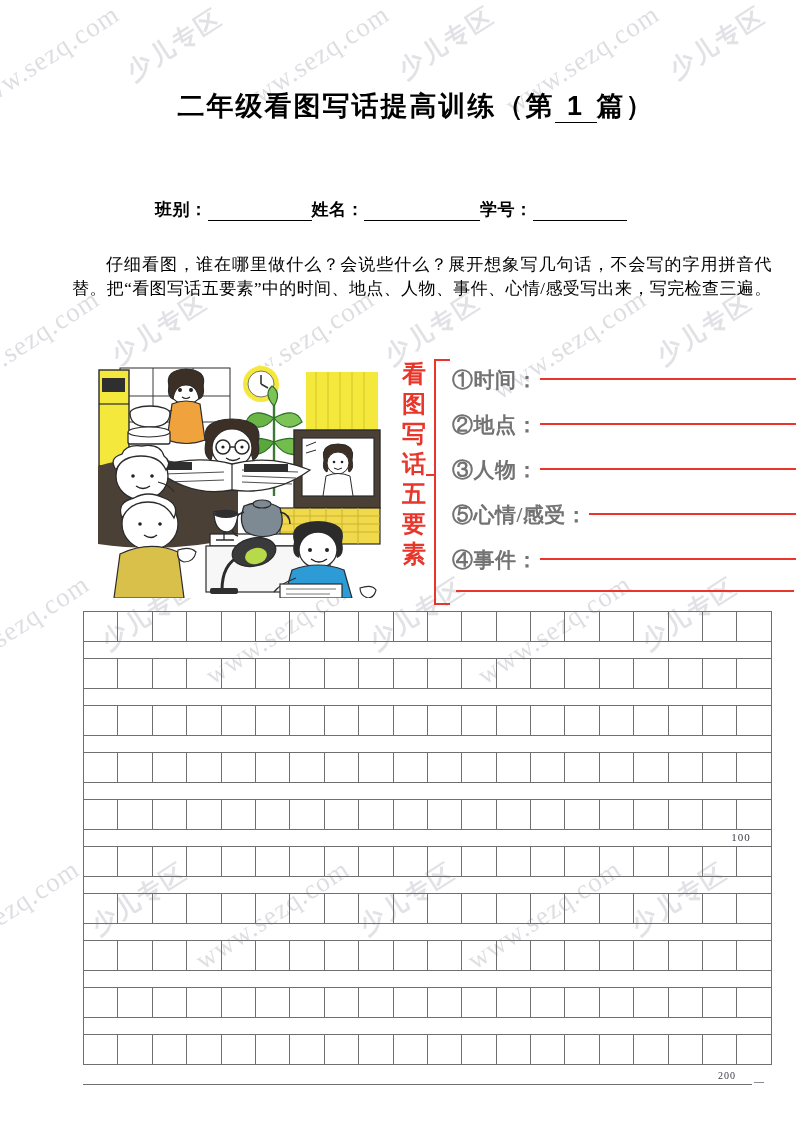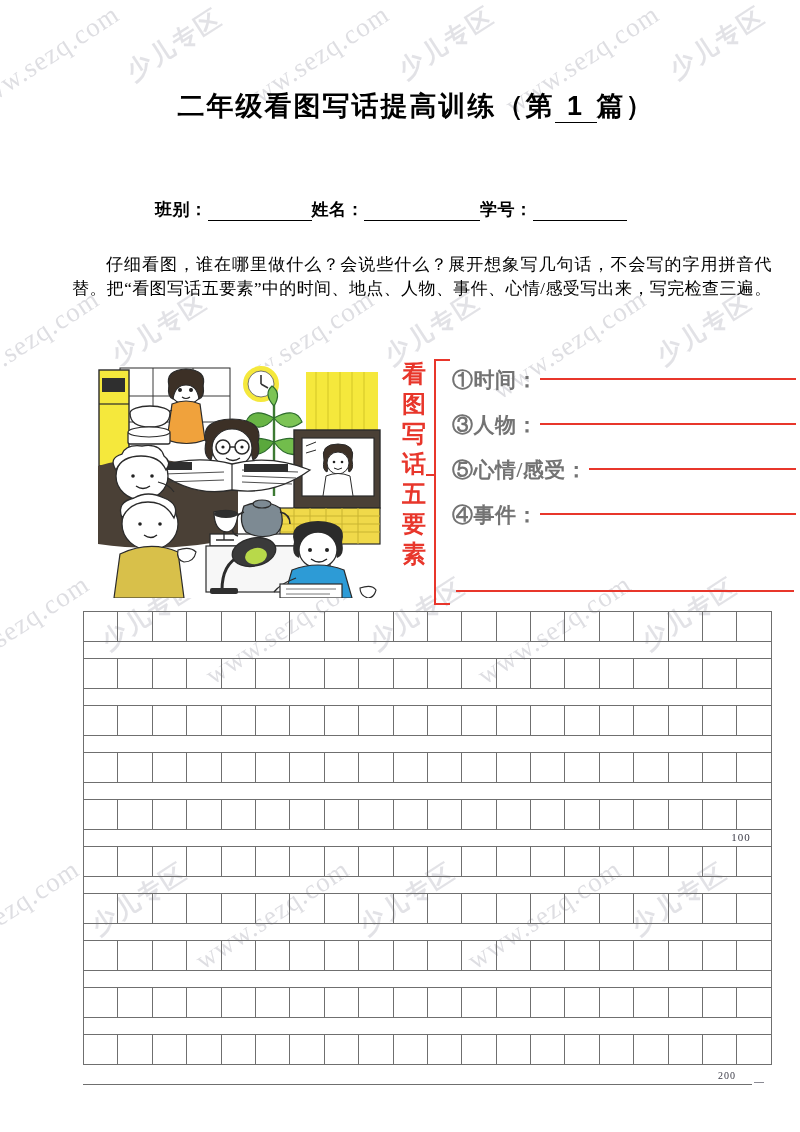--- a/index.html
+++ b/index.html
@@ -474,20 +474,24 @@
       <span>五</span>
       <span>要</span>
       <span>素</span>
     </div>
     <div id="fe-brace"></div>
     <div id="fe-brace-nub"></div>
 
     <div id="fe-items">
       <div class="fe-item">
         <span class="fe-label">①时间：</span>
+        <span class="fe-blank"></span>
+      </div>
+      <div class="fe-item">
+        <span class="fe-label">②地点：</span>
         <span class="fe-blank"></span>
       </div>
       <div class="fe-item">
         <span class="fe-label">③人物：</span>
         <span class="fe-blank"></span>
       </div>
       <div class="fe-item">
         <span class="fe-label">⑤心情/感受：</span>
         <span class="fe-blank"></span>
       </div>

